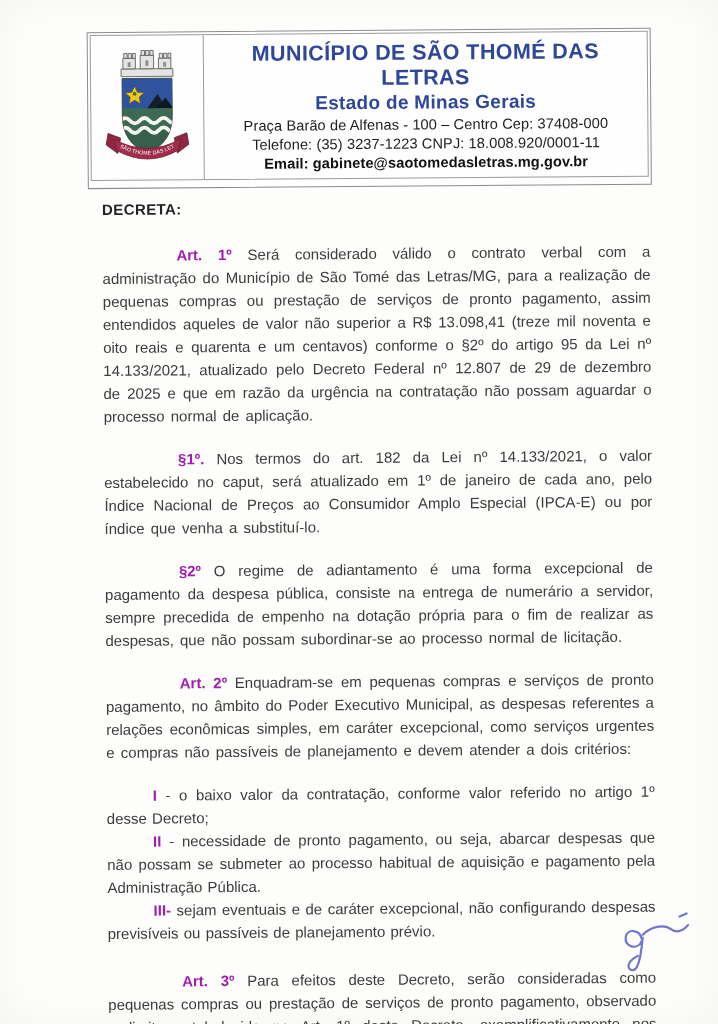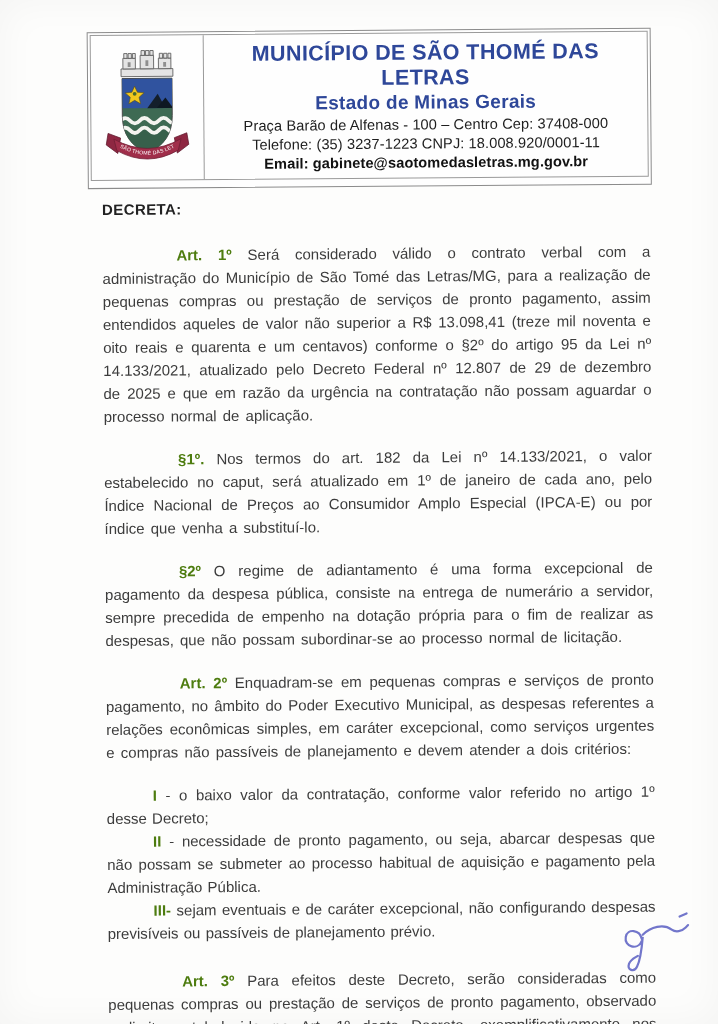--- a/index.html
+++ b/index.html
@@ -35,21 +35,21 @@
   .hdr-addr.email{font-weight:bold;color:#111;}
 
   
   .doc-body{
     position:absolute;left:102px;top:196px;width:548px;
     font-size:15px;line-height:23px;color:#3c3c3c;
     text-align:justify;
   }
   .decreta{font-weight:bold;color:#222;margin:0 0 23px 0;letter-spacing:0.4px;}
   .para{margin:0 0 20px 0;text-indent:74px;word-spacing:2px;}
-  .para strong{color:#4d7c0f;}
+  .para strong{color:#a21caf;}
   .para.item{margin:0;text-indent:46px;word-spacing:1px;}
   .para.item.gap-after{margin-bottom:25px;}
 
   
   .signature{position:absolute;left:592px;top:908px;}
 </style>
 </head>
 <body>
 
 <div class="page">

